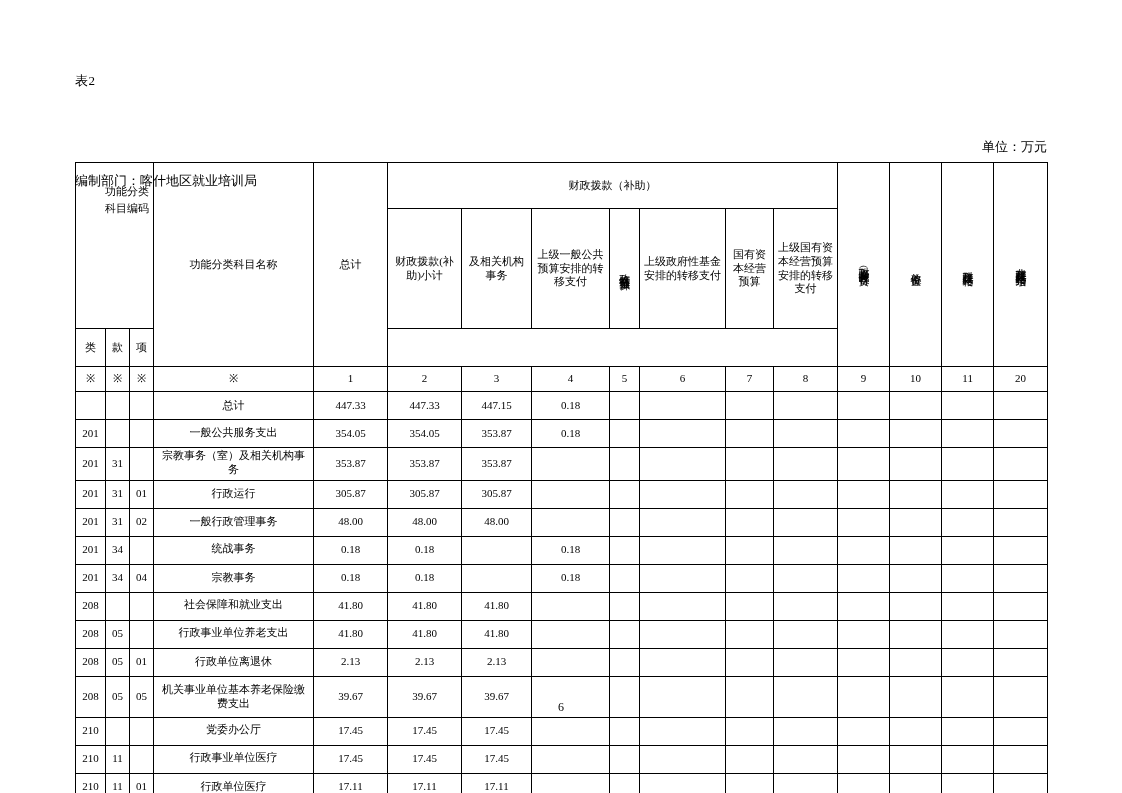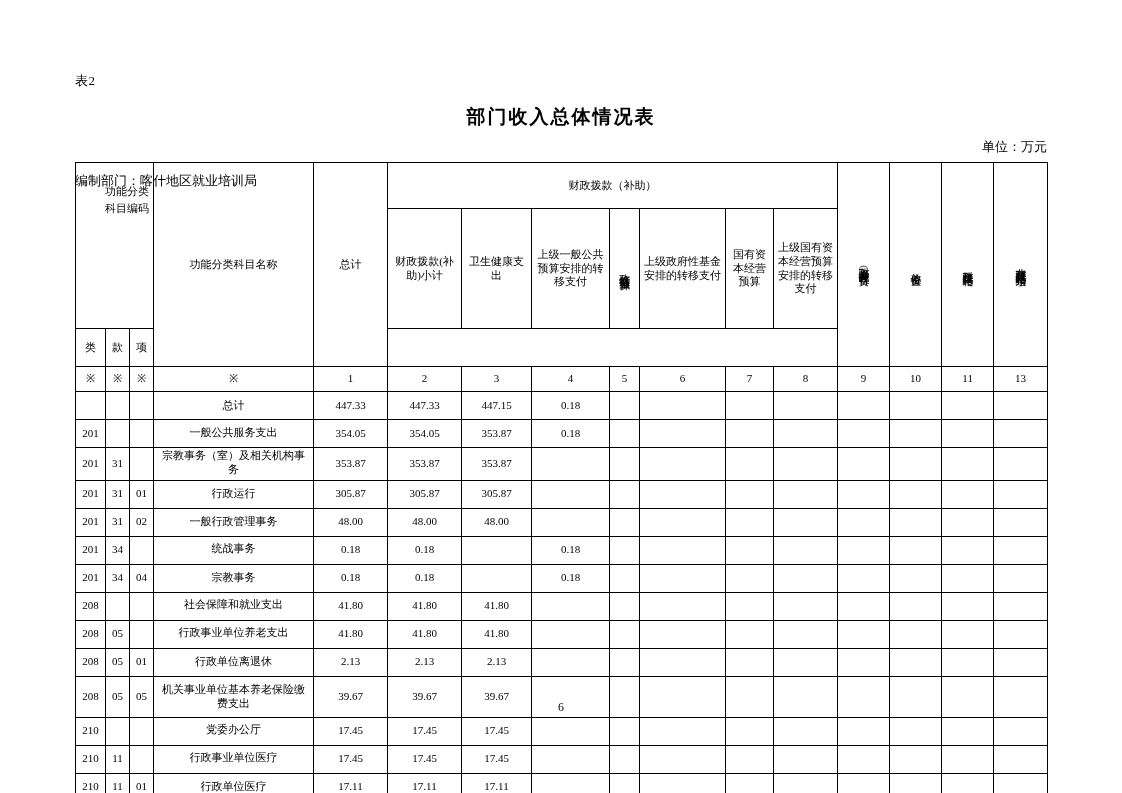--- a/index.html
+++ b/index.html
@@ -127,21 +127,20 @@
     font-family: Liberation Serif, serif;
   }
 </style>
 </head>
 <body>
 
 <div class="page">
 
   <div class="sheet-label">表2</div>
 
-  <div class="doc-title">部门收入总体情况表</div>
 
   <div class="meta-row">
     <span class="meta-left">编制部门：喀什地区就业培训局</span>
     <span class="meta-right">单位：万元</span>
   </div>
 
   <table class="budget">
     <colgroup>
       <col style="width:30px">
       <col style="width:24px">
@@ -168,21 +167,21 @@
         <td rowspan="3">功能分类科目名称</td>
         <td rowspan="3">总计</td>
         <td colspan="7">财政拨款（补助）</td>
         <td rowspan="3"><span class="vtxt">财政专户（教育收费）</span></td>
         <td rowspan="3"><span class="vtxt">单位资金</span></td>
         <td rowspan="3"><span class="vtxt">财政拨款结转</span></td>
         <td rowspan="3"><span class="vtxt">非财政拨款结转结余</span></td>
       </tr>
       <tr class="hdr-mid">
         <td>财政拨款(补助)小计</td>
-        <td>卫生健康支出</td>
+        <td>及相关机构事务</td>
         <td>上级一般公共预算安排的转移支付</td>
         <td><span class="vtxt">政府性基金预算</span></td>
         <td>上级政府性基金安排的转移支付</td>
         <td>国有资本经营预算</td>
         <td>上级国有资本经营预算安排的转移支付</td>
       </tr>
       <tr style="height:38px">
         <td>类</td>
         <td>款</td>
         <td>项</td>
@@ -196,21 +195,21 @@
         <td>2</td>
         <td>3</td>
         <td>4</td>
         <td>5</td>
         <td>6</td>
         <td>7</td>
         <td>8</td>
         <td>9</td>
         <td>10</td>
         <td>11</td>
-        <td>13</td>
+        <td>20</td>
       </tr>
     </thead>
     <tbody id="table-body">
         <tr class="data-row">
           <td class="code-col bold"></td>
           <td class="code-col bold"></td>
           <td class="code-col bold"></td>
           <td class="center bold">总计</td>
           <td class="val bold">447.33</td>
           <td class="val bold">447.33</td>

